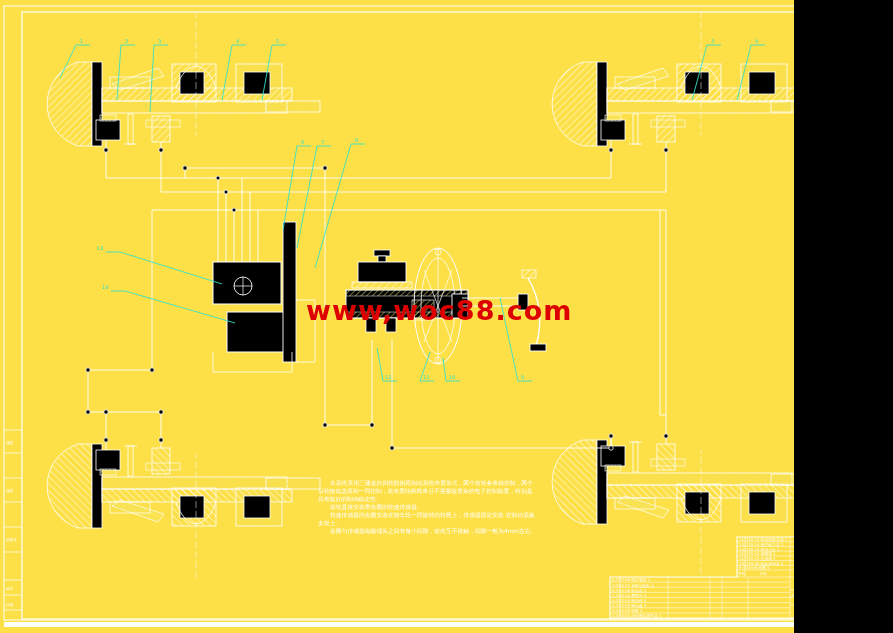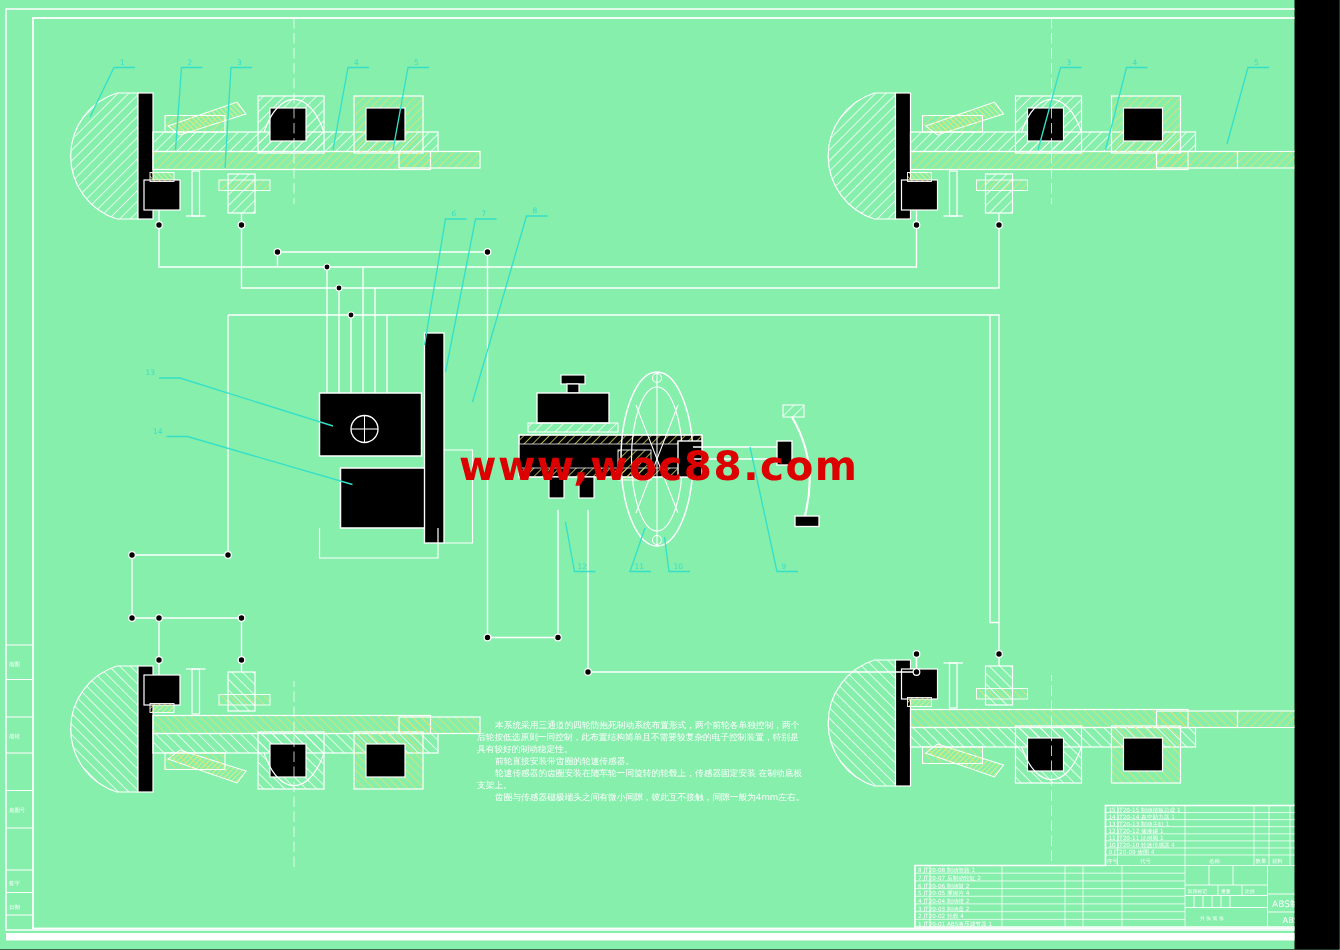--- a/index.html
+++ b/index.html
@@ -1,16 +1,16 @@
 <!DOCTYPE html>
 <html><head>
 <meta charset="utf-8">
 <style>
   html,body{margin:0;padding:0;background:#000;}
-  .page{position:relative;width:863px;height:633px;background:#86efac;overflow:hidden;}
+  .page{position:relative;width:794px;height:633px;background:#fde047;overflow:hidden;}
   svg{display:block;}
   text{font-family:"DejaVu Sans",sans-serif;fill:#fff;}
   .ld{fill:#35e0c8;font-size:5px;}
   .note{font-size:5.8px;}
   .bom{font-size:3.8px;}
   .hdr{font-size:3.6px;}
   .stamp{font-size:3.2px;}
   .mg{font-size:3.6px;}
   .wm{font-size:27px;font-weight:bold;fill:#dd0000;letter-spacing:1px;}
   .tb-name{font-size:6px;}

